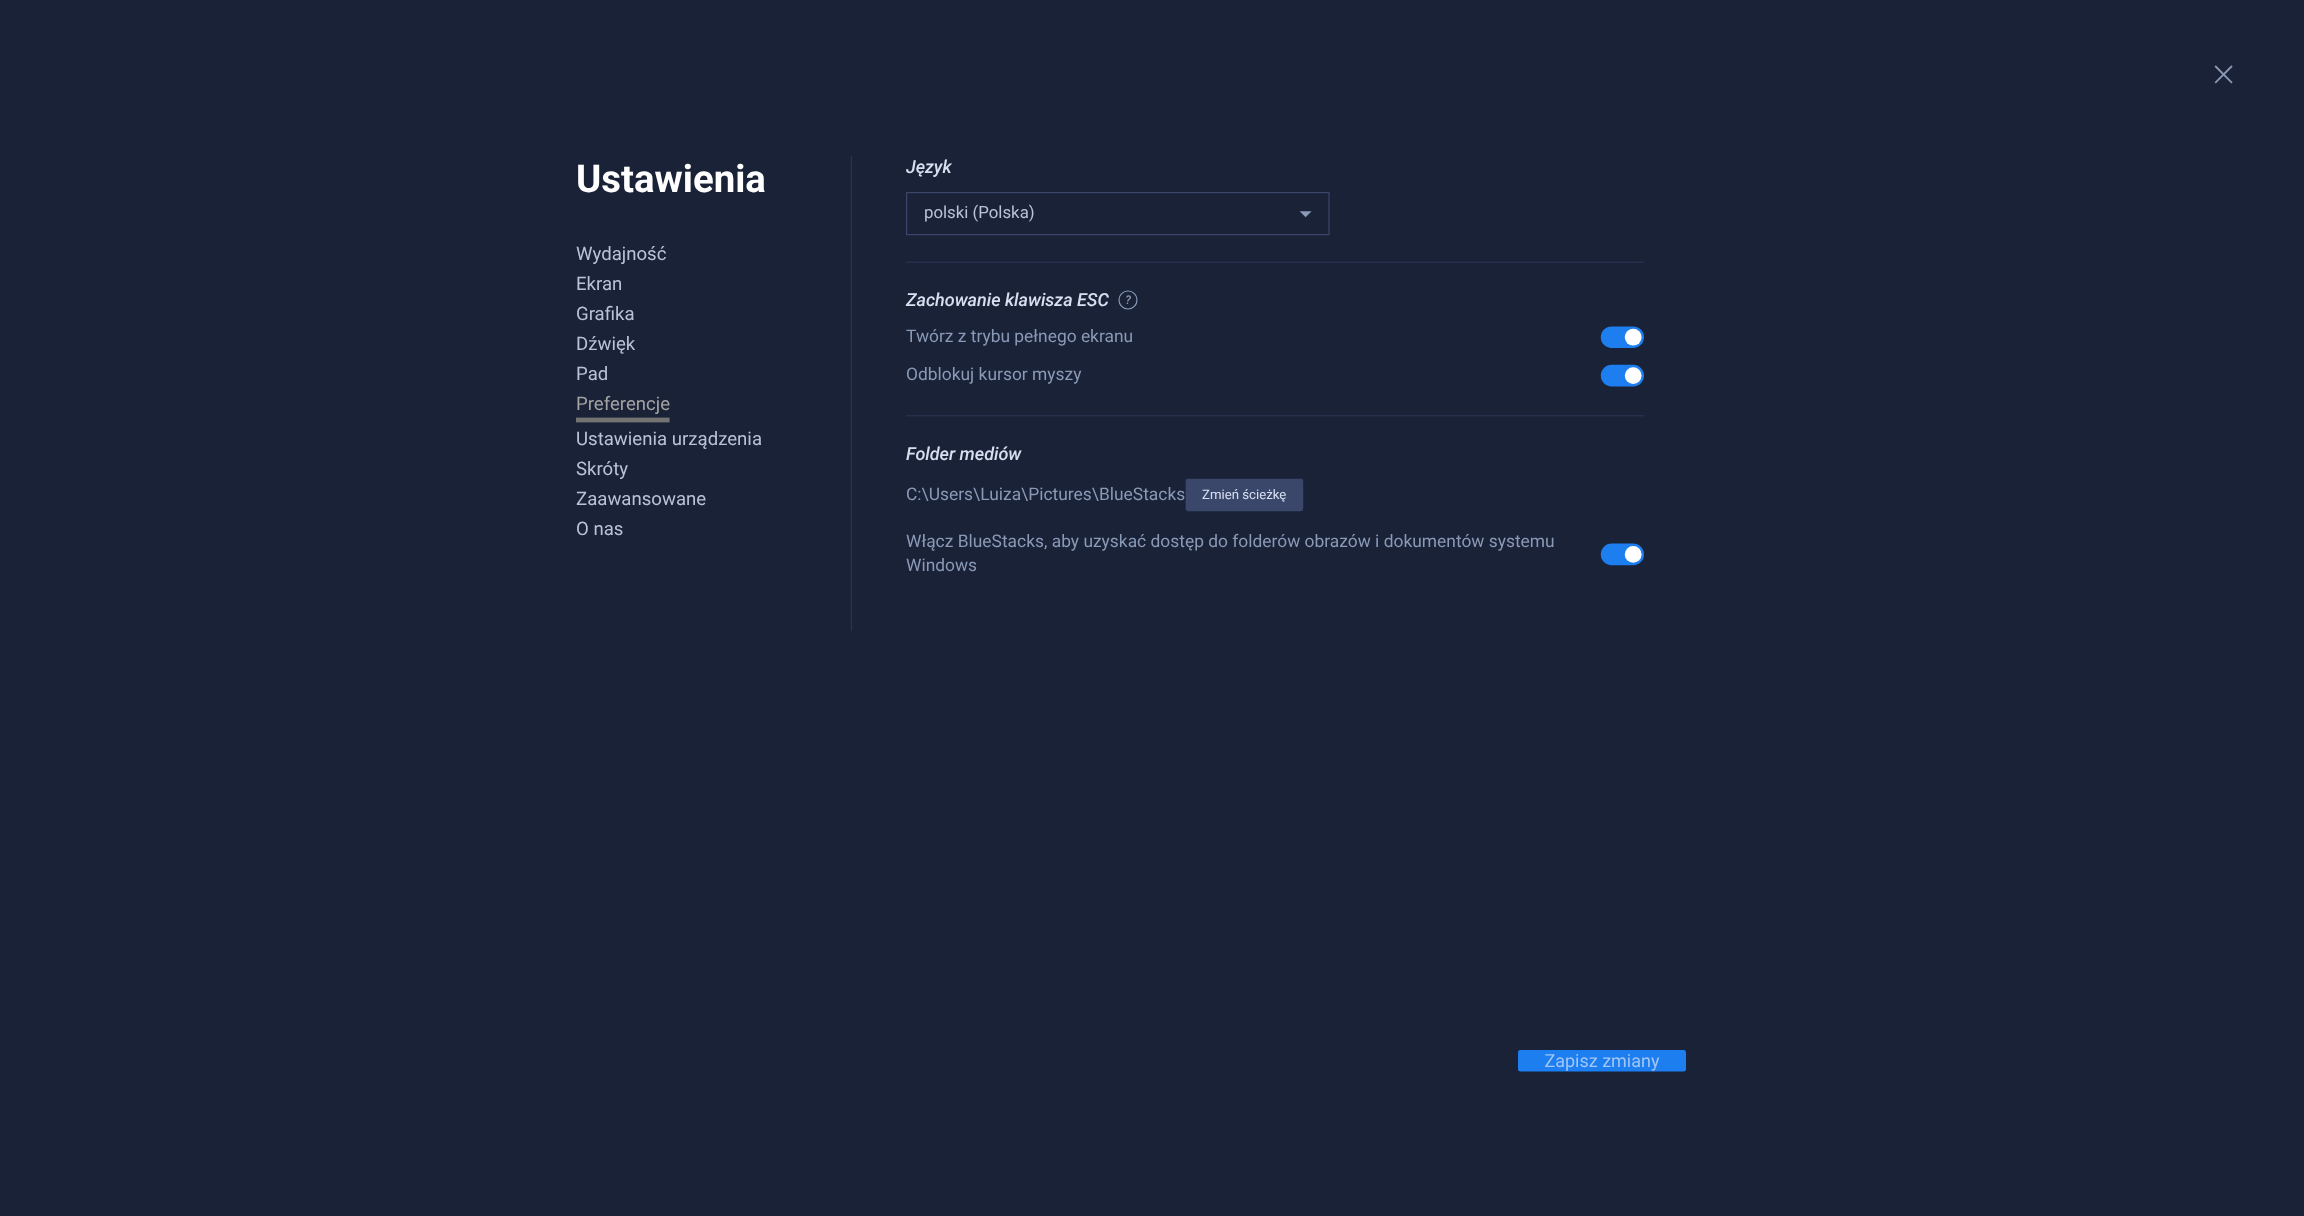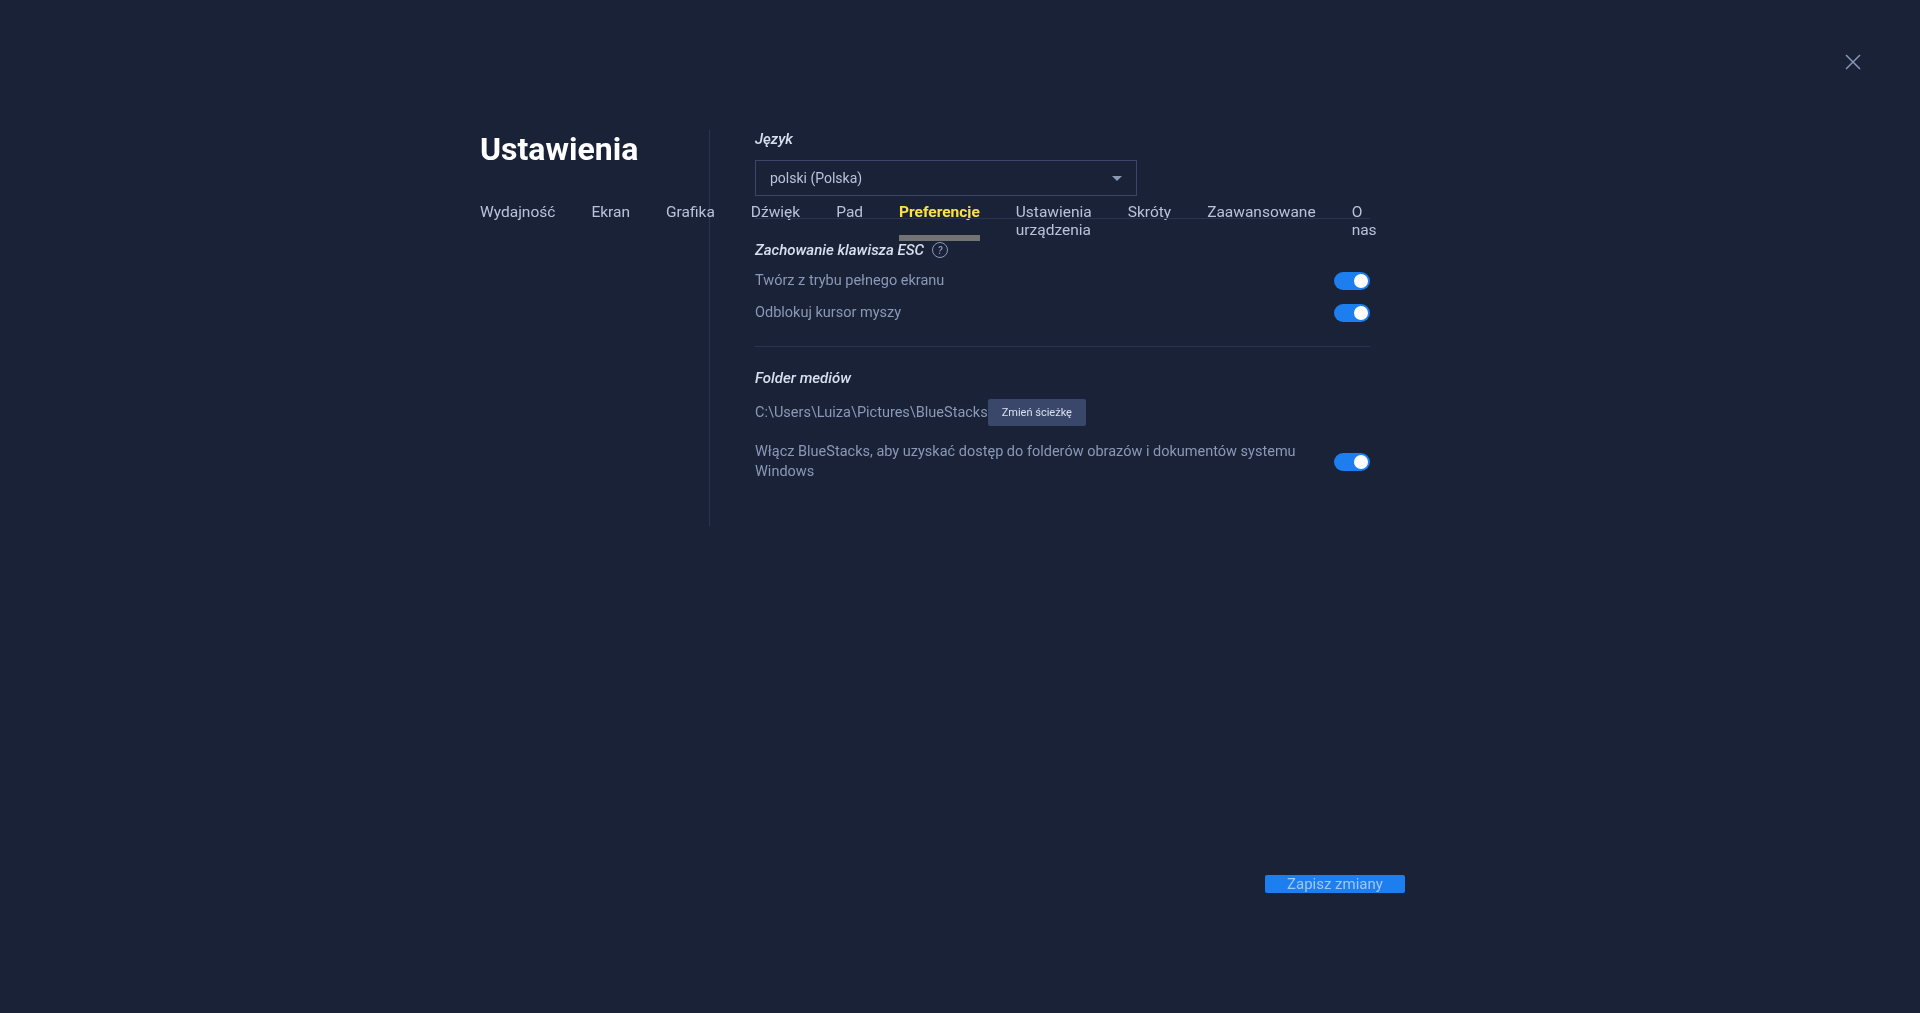--- a/index.html
+++ b/index.html
@@ -48,36 +48,36 @@
 
     .page-title {
       font-size: 32px;
       font-weight: 700;
       color: #ffffff;
       margin-bottom: 35px;
     }
 
     .sidebar {
       display: flex;
-      gap: 36px;
+      flex-direction: column;
+      gap: 5px;
     }
 
     .sidebar-item {
       color: #b8c3d9;
       font-size: 15.5px;
       cursor: pointer;
       padding-bottom: 2px;
     }
 
     .sidebar-item.active {
-      color: #fde047;
-      border-bottom: 6px solid #737373;
+      color: #a3a3a3;
+      border-bottom: 4px solid #737373;
       display: inline-block;
       width: fit-content;
-      font-weight: bold;
     }
 
     .content {
       flex: 1;
       padding-left: 45px;
       max-width: 660px;
     }
 
     .section {
       padding-bottom: 22px;
@@ -95,21 +95,21 @@
       color: #d8e0f0;
       margin-bottom: 12px;
       display: flex;
       align-items: center;
       gap: 8px;
       font-style: italic;
     }
 
     .select-wrapper {
       position: relative;
-      width: 382px;
+      width: 353px;
     }
 
     .select-box {
       background-color: #1a2238;
       border: 1px solid #3a476a;
       padding: 9px 14px;
       font-size: 14px;
       color: #b8c3d9;
       cursor: pointer;
       display: flex;

